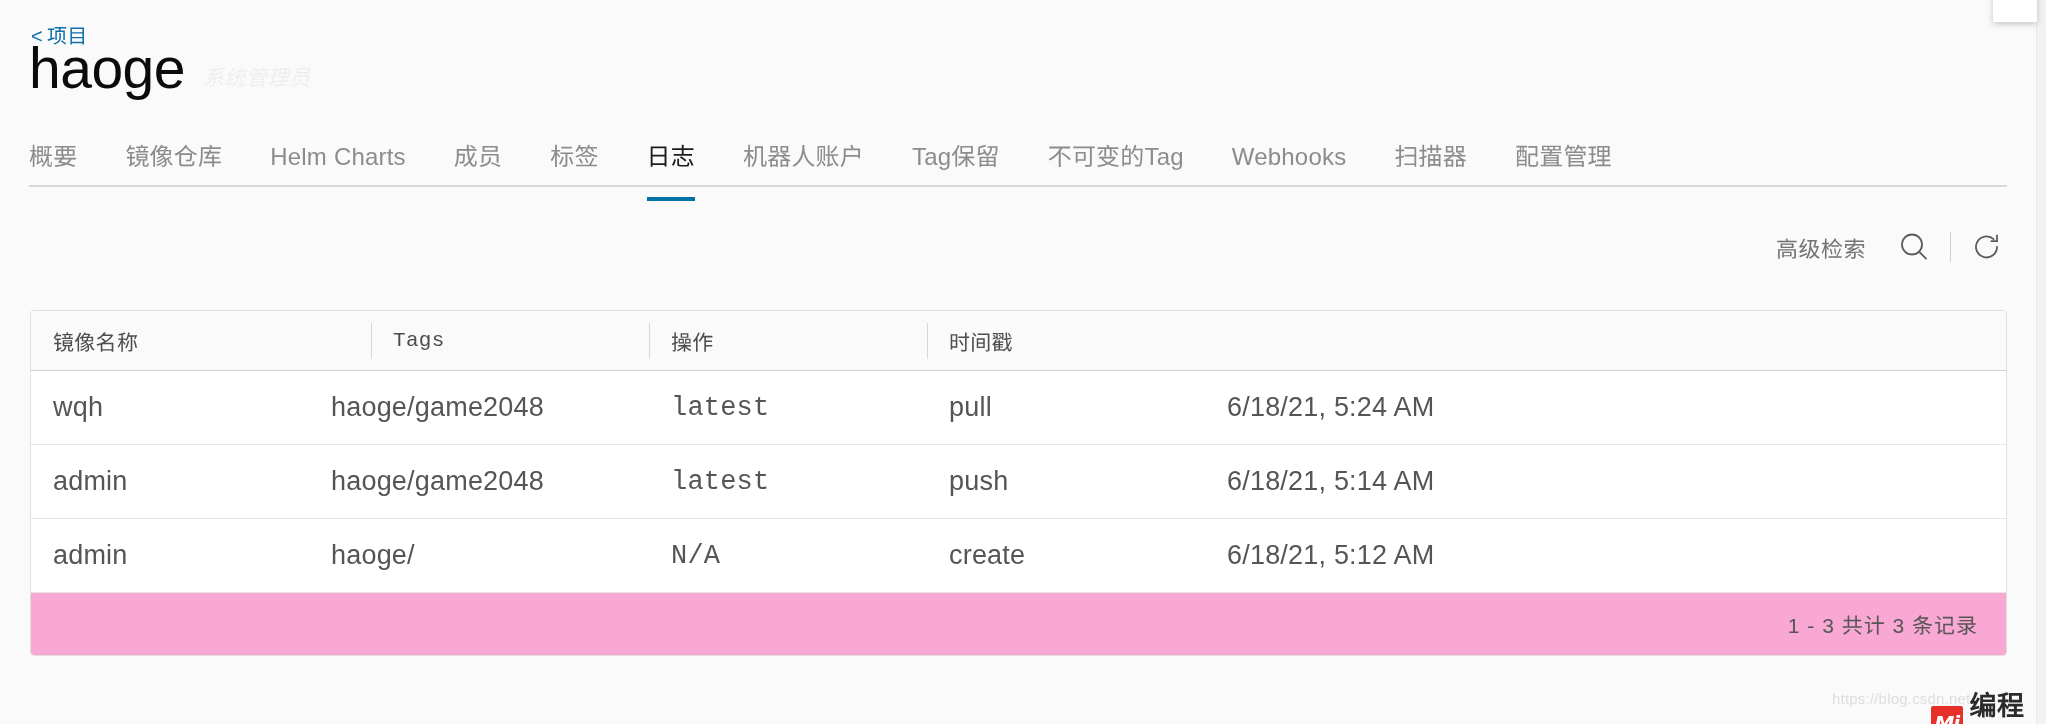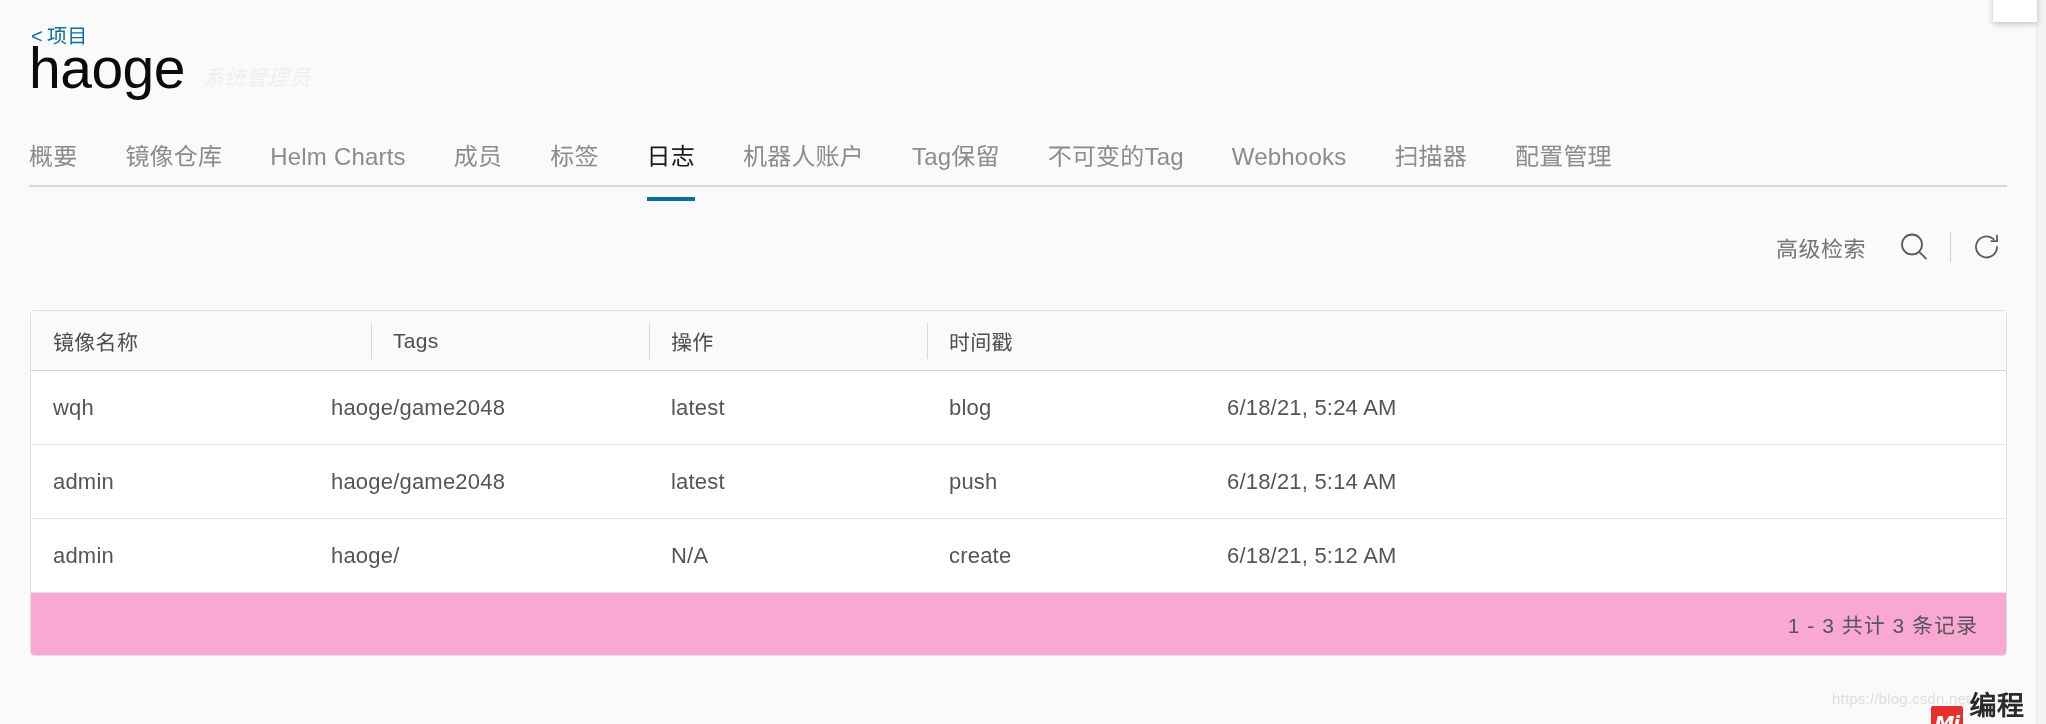--- a/index.html
+++ b/index.html
@@ -205,37 +205,37 @@
     bottom: 12px;
     width: 1px;
     background: #d8d8d8;
   }
   .tbody-row {
     height: 74px;
     border-bottom: 1px solid #e6e6e6;
     background: #ffffff;
   }
   .tbody-row .cell {
-    font-size: 22px;
+    font-size: 27px;
     color: #555555;
     letter-spacing: 0.2px;
     display: flex;
     align-items: center;
     height: 74px;
     box-sizing: border-box;
   }
   .cell {
     padding-left: 22px;
     box-sizing: border-box;
     overflow: hidden;
     white-space: nowrap;
   }
   .col-0 { width: 278px; }
   .col-1 { width: 340px; }
-  .col-2 { width: 278px; }
+  .col-2 { width: 278px; font-family: Liberation Mono, monospace; }
   .col-3 { width: 278px; }
   .col-4 { flex: 1 1 auto; }
 
   #tfoot {
     height: 62px;
     background: #f9a8d4;
     display: flex;
     align-items: center;
     justify-content: flex-end;
     padding-right: 28px;
@@ -341,21 +341,21 @@
         <div class="cell col-1">镜像名称</div>
         <div class="cell col-2">Tags</div>
         <div class="cell col-3">操作</div>
         <div class="cell col-4">时间戳</div>
       </div>
     <div id="tbody">
         <div class="trow tbody-row">
           <div class="cell col-0">wqh</div>
           <div class="cell col-1">haoge/game2048</div>
           <div class="cell col-2">latest</div>
-          <div class="cell col-3">blog</div>
+          <div class="cell col-3">pull</div>
           <div class="cell col-4">6/18/21, 5:24 AM</div>
         </div>
         <div class="trow tbody-row">
           <div class="cell col-0">admin</div>
           <div class="cell col-1">haoge/game2048</div>
           <div class="cell col-2">latest</div>
           <div class="cell col-3">push</div>
           <div class="cell col-4">6/18/21, 5:14 AM</div>
         </div>
         <div class="trow tbody-row">

